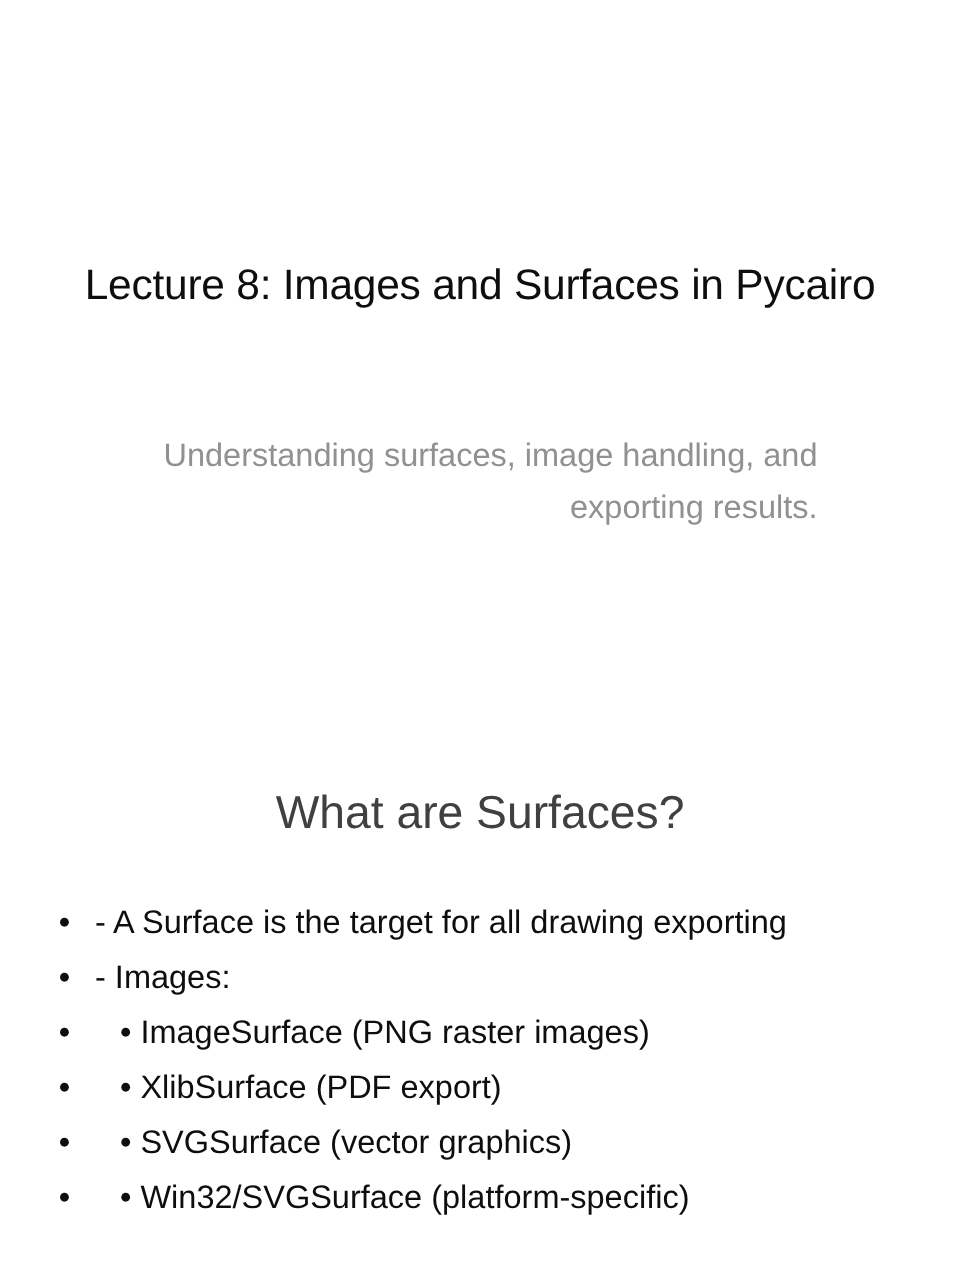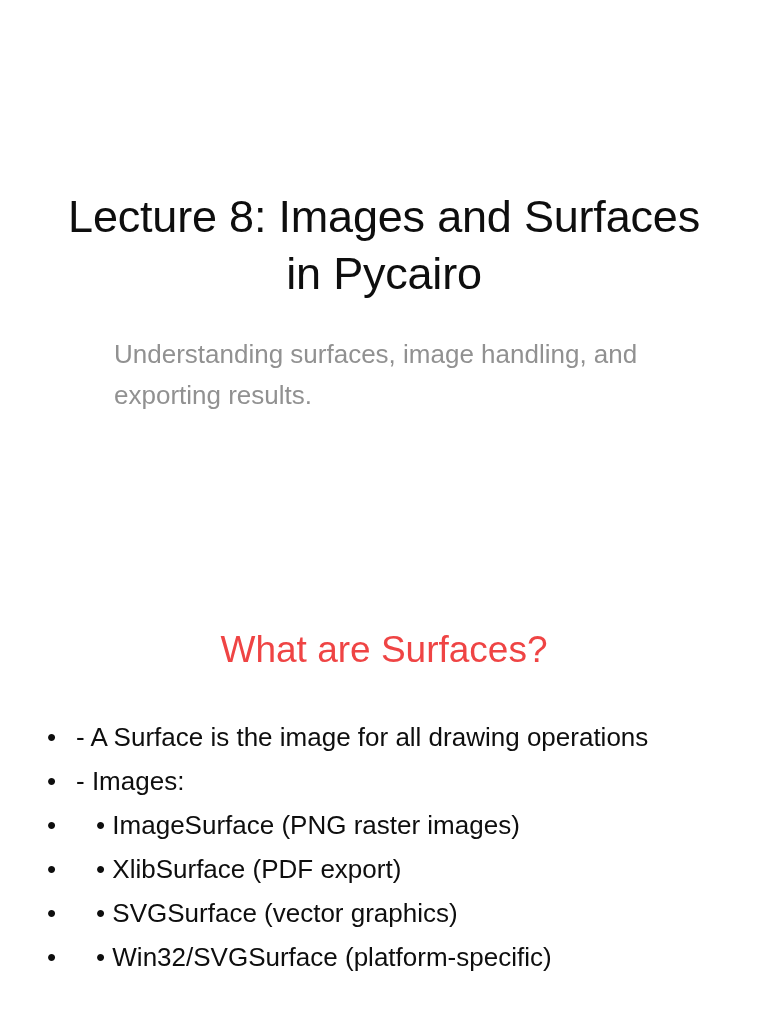--- a/index.html
+++ b/index.html
@@ -27,53 +27,53 @@
 
   
   .title-block {
     position: absolute;
     left: 50px;
     top: 188px;
     width: 668px;
     text-align: center;
   }
   .deck-title {
-    margin: 0;
-    font-size: 45px;
+    margin: 12px;
+    font-size: 34px;
     font-weight: 400;
     line-height: 57px;
     letter-spacing: -0.2px;
     color: #0e0e0e;
   }
 
   .deck-subtitle {
     position: absolute;
     left: 114px;
-    top: 334px;
+    top: 344px;
     width: 540px;
     margin: 0;
-    text-align: left;
+    text-align: right;
     font-size: 26px;
     font-weight: 400;
     line-height: 41px;
     color: #919191;
   }
 
   
   .section-heading {
     position: absolute;
     left: 50px;
     top: 626px;
     width: 668px;
     margin: 0;
     text-align: center;
     font-size: 37px;
     font-weight: 400;
     line-height: 48px;
-    color: #ef4444;
+    color: #404040;
   }
 
   
   .bullet-list {
     position: absolute;
     left: 44px;
     top: 716px;
     width: 690px;
     margin: 0;
     padding: 0;
@@ -113,21 +113,21 @@
     <h1 class="deck-title">Lecture 8: Images and Surfaces in Pycairo</h1>
   </div>
 
   <p class="deck-subtitle">Understanding surfaces, image handling, and exporting results.</p>
 
   <h2 class="section-heading">What are Surfaces?</h2>
 
   <ul class="bullet-list">
     <li class="bullet-item level-1">
       <span class="bullet-marker">•</span>
-      <span class="bullet-text">- A Surface is the image for all drawing operations</span>
+      <span class="bullet-text">- A Surface is the target for all drawing exporting</span>
     </li>
     <li class="bullet-item level-1">
       <span class="bullet-marker">•</span>
       <span class="bullet-text">- Images:</span>
     </li>
     <li class="bullet-item level-2">
       <span class="bullet-marker">•</span>
       <span class="bullet-text">• ImageSurface (PNG raster images)</span>
     </li>
     <li class="bullet-item level-2">

